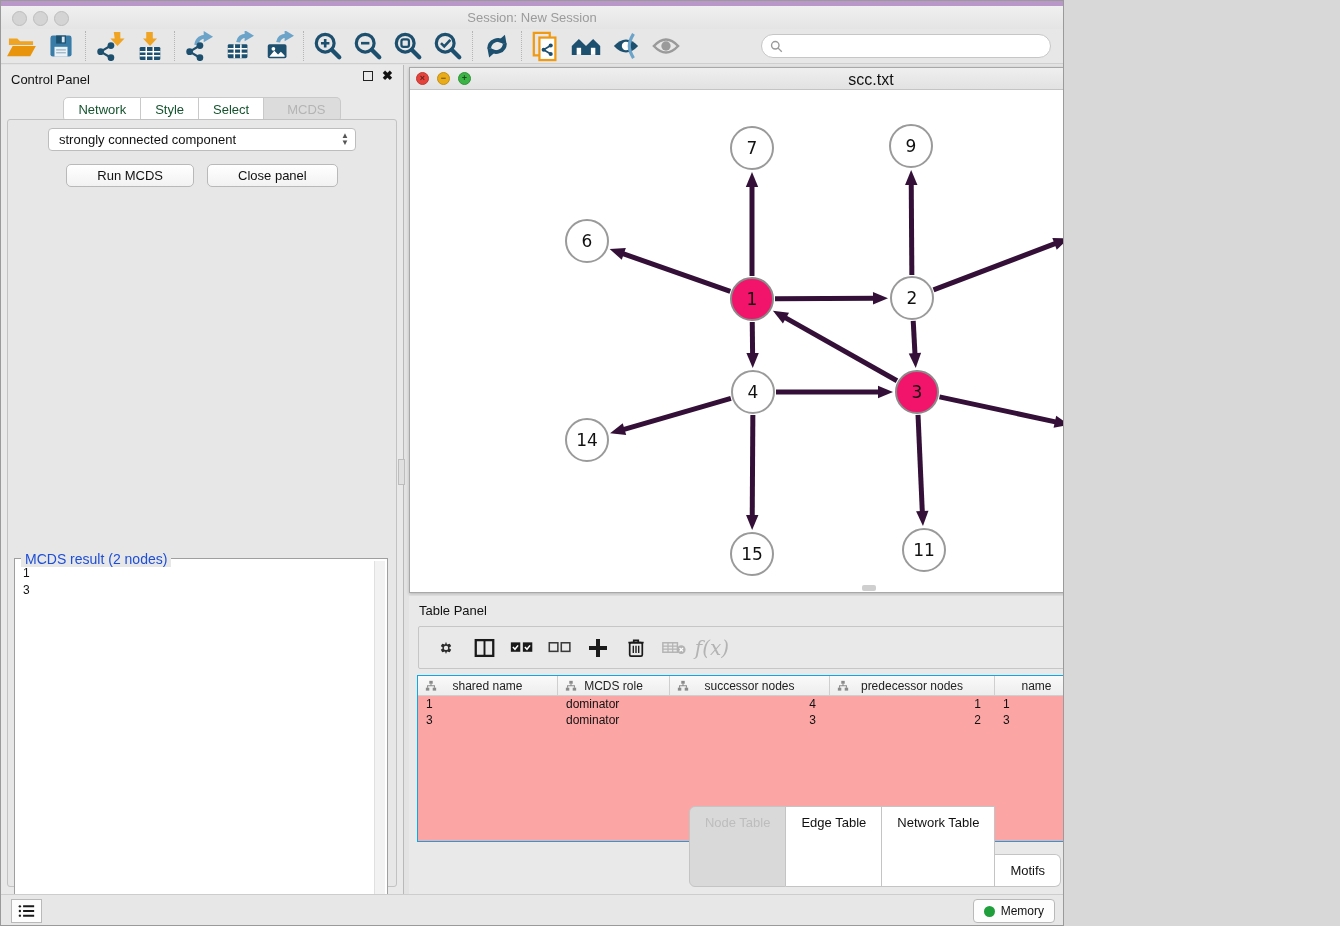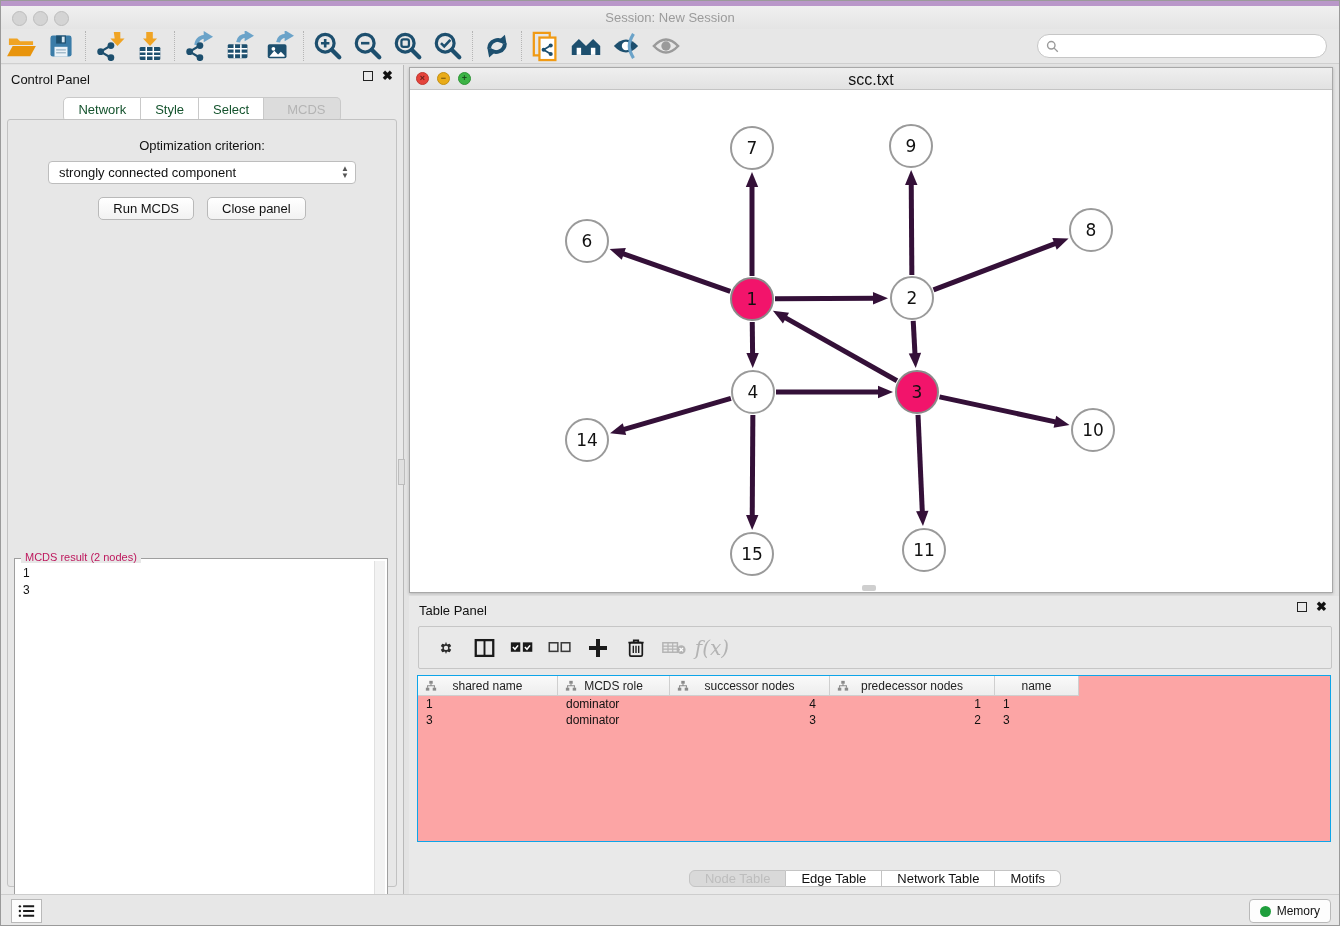--- a/index.html
+++ b/index.html
@@ -1,18 +1,18 @@
 <!DOCTYPE html>
 <html><head>
 <meta charset="utf-8">
 <style>
   * { margin:0; padding:0; box-sizing:border-box; }
   html,body { background:#d8d8d8; }
   body { font-family:"Liberation Sans", sans-serif; }
-  .app { position:relative; width:1340px; height:926px; background:#e3e3e3; overflow:hidden; border:1px solid #9a9a9a; }
+  .app { position:relative; width:1064px; height:926px; background:#e3e3e3; overflow:hidden; border:1px solid #9a9a9a; }
 
   
   .top-purple { position:absolute; left:0; top:0; width:100%; height:5px; background:#b997c9; }
   .mac-titlebar { position:absolute; left:0; top:5px; width:100%; height:23px; background:linear-gradient(#f0f0f0,#e4e4e4); }
   .traffic { position:absolute; top:5px; width:15px; height:15px; border-radius:50%; background:#d4d4d4; border:1px solid #bdbdbd; }
   .win-title { position:absolute; left:0; top:4px; width:100%; text-align:center; font-size:13px; color:#9b9b9b; }
 
   
   .toolbar { position:absolute; left:0; top:28px; width:100%; height:35px; background:#e7e7e7; border-bottom:1px solid #cfcfcf; display:flex; align-items:center; }
   .tbico { width:40px; height:34px; display:flex; align-items:center; justify-content:center; flex:none; }
@@ -30,23 +30,23 @@
   .cp-tabs { position:absolute; left:0; top:32px; width:100%; display:flex; justify-content:center; }
   .cp-tab { font-size:13px; padding:4px 14px; background:#fff; border:1px solid #c9c9c9; border-left:none; color:#14532d; }
   .cp-tab:first-child { border-left:1px solid #c9c9c9; border-radius:5px 0 0 5px; }
   .cp-tab.last { border-radius:0 5px 5px 0; }
   .cp-tab.active { background:#dcdcdc; color:#b4b4b4; border-color:#c9c9c9;padding-left:23px; }
   .cp-body { position:absolute; left:6px; top:54px; width:390px; height:768px; background:#e7e7e7; border:1px solid #c2c2c2; border-radius:3px; }
   .opt-label { margin-top:18px; text-align:center; font-size:13px; color:#111; }
   .combo { position:relative; margin:8px auto 0; width:308px; height:23px; background:#fff; border:1px solid #bdbdbd; border-radius:4px; display:flex; align-items:center; padding:0 22px 0 10px; font-size:13px; color:#111; }
   .combo-arrows { position:absolute; right:6px; top:3px; display:flex; flex-direction:column; line-height:7px; font-size:8px; color:#555; }
   .btn-row { display:flex; justify-content:center; gap:13px; margin-top:13px; }
-  .push-btn { font-size:13px; color:#111; background:linear-gradient(#ffffff,#f2f2f2); border:1px solid #b9b9b9; border-radius:5px; padding:3px 14px;text-align:center; }
+  .push-btn { font-size:13px; color:#111; background:linear-gradient(#ffffff,#f2f2f2); border:1px solid #b9b9b9; border-radius:5px; padding:3px 30px;text-align:center; }
   .result-group { position:absolute; left:6px; top:438px; width:374px; height:375px; border:1px solid #9f9f9f; background:#fff; }
-  .result-legend { position:absolute; left:6px; top:-8px; background:#e7e7e7; padding:0 4px; font-size:11px; color:#be185d; }
+  .result-legend { position:absolute; left:6px; top:-8px; background:#e7e7e7; padding:0 4px; font-size:14px; color:#1d4ed8; }
   .result-text { position:absolute; left:4px; top:6px; width:350px; height:362px; font-size:12px; color:#111; white-space:pre-line; line-height:17px; padding-left:4px; }
   .result-vscroll { position:absolute; right:2px; top:2px; width:11px; height:369px; background:#f2f2f2; border-left:1px solid #e0e0e0; }
   .cp-splitter { position:absolute; left:397px; top:458px; width:7px; height:26px; background:#e0e0e0; border:1px solid #bdbdbd; }
 
   
   .net-window { position:absolute; left:408px; top:66px; width:924px; height:526px; background:#fff; border:1px solid #a8a8a8; box-shadow:0 1px 3px rgba(0,0,0,.2); }
   .net-titlebar { position:relative; height:22px; background:linear-gradient(#efefef,#e2e2e2); border-bottom:1px solid #c4c4c4; }
   .net-title { position:absolute; width:100%; top:3px; text-align:center; font-size:16px; color:#111; }
   .tl { position:absolute; top:4px; width:13px; height:13px; border-radius:50%; font-size:9px; font-weight:bold; color:rgba(0,0,0,.55); display:flex; align-items:center; justify-content:center; line-height:13px; }
   .tl.red { left:6px; background:#e4433b; border:1px solid #c03830; }
@@ -65,23 +65,23 @@
   .fx { font-family:"DejaVu Serif", serif; font-style:italic; font-size:20px; color:#b3b3b3; }
   .tp-table { position:absolute; left:8px; top:79px; width:914px; height:167px; background:#fca5a5; border:1px solid #0ea5e9; }
   .thead { display:flex; height:20px; }
   .th { display:flex; align-items:center; justify-content:center; gap:6px; background:linear-gradient(#fafafa,#ededed); border-right:1px solid #cfcfcf; border-bottom:1px solid #cfcfcf; font-size:12px; color:#222; position:relative; }
   .th .sort-ic { position:absolute; left:7px; top:4px; }
   .trow { display:flex; height:16px; font-size:12px; color:#111; }
   .td { padding:1px 8px 0 8px; overflow:hidden; white-space:nowrap; }
   .td.num { text-align:right; padding-right:14px; }
   .c0{width:140px;} .c1{width:112px;} .c2{width:160px;} .c3{width:165px;} .c4{width:84px;}
   .tp-tabs { position:absolute; left:0; bottom:7px; width:100%; display:flex; justify-content:center; }
-  .tp-tab { font-size:13px; padding:0 15px; background:#fff; border:1px solid #c4c4c4; border-left:none; color:#111; }
+  .tp-tab { font-size:13px; padding:8px 15px; background:#fff; border:1px solid #c4c4c4; border-left:none; color:#111; }
   .tp-tab:first-child { border-left:1px solid #c4c4c4; border-radius:6px 0 0 6px; }
-  .tp-tab.last { border-radius:0 6px 6px 0; }
+  .tp-tab.last { border-radius:0 6px 6px 0;margin-top:48px; }
   .tp-tab.active { background:#d9d9d9; color:#bdbdbd; }
 
   
   .statusbar { position:absolute; left:0; top:893px; width:100%; height:33px; background:#e7e7e7; border-top:1px solid #cdcdcd; }
   .list-btn { position:absolute; left:10px; top:4px; width:31px; height:24px; background:#fdfdfd; border:1px solid #b9b9b9; display:flex; align-items:center; justify-content:center; }
   .memory-btn { position:absolute; right:8px; top:4px; height:24px; background:#fdfdfd; border:1px solid #b9b9b9; border-radius:4px; display:flex; align-items:center; gap:6px; padding:0 10px; font-size:12px; color:#111; }
   .mem-dot { width:11px; height:11px; border-radius:50%; }
 </style>
 </head>
 <body>
@@ -245,21 +245,20 @@
         <span class="close-x">✖</span>
       </span>
     </div>
     <div class="cp-tabs">
       <span class="cp-tab">Network</span>
       <span class="cp-tab">Style</span>
       <span class="cp-tab">Select</span>
       <span class="cp-tab last active">MCDS</span>
     </div>
     <div class="cp-body">
-      <div class="opt-label">Optimization criterion:</div>
       <div class="combo">
         <span>strongly connected component</span>
         <span class="combo-arrows">
             <span>▲</span>
             <span>▼</span>
           </span>
       </div>
       <div class="btn-row">
         <button class="push-btn">Run MCDS</button>
         <button class="push-btn">Close panel</button>

